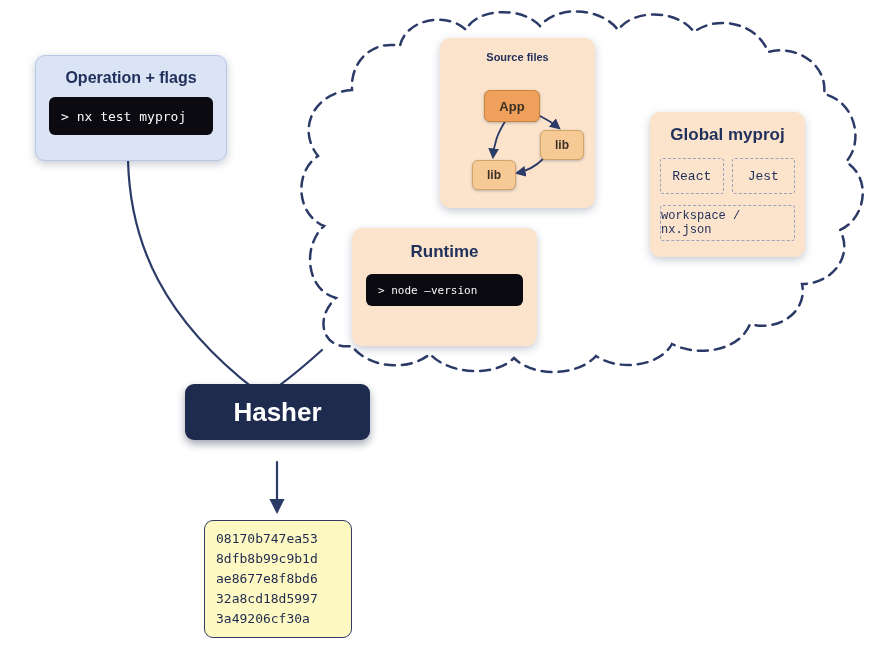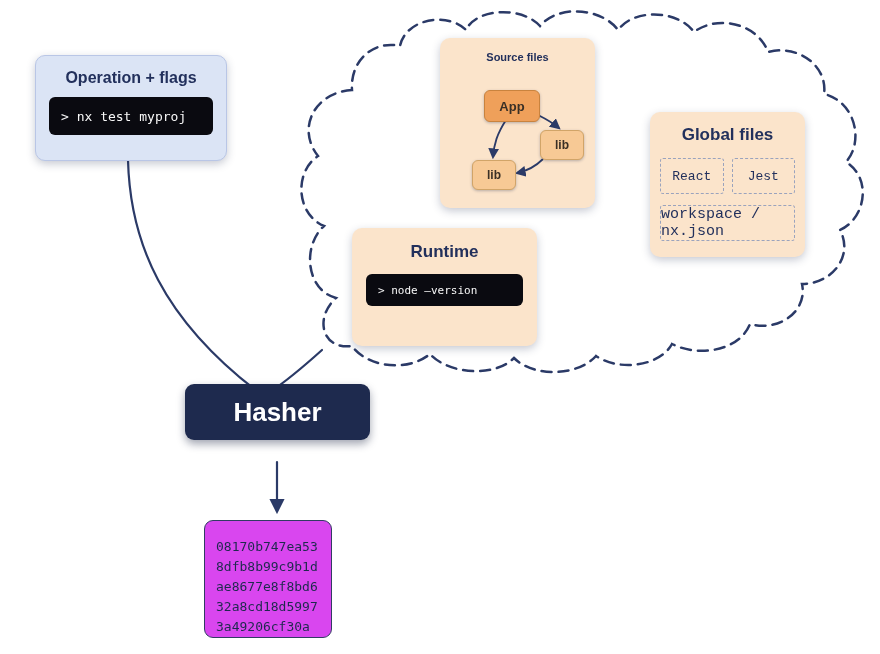--- a/index.html
+++ b/index.html
@@ -27,37 +27,37 @@
   .lib-node{background:#f7c995;border:1.5px solid #d1a468;font-size:12px;}
   .lib-right{left:100px;top:92px;width:42px;height:28px;}
   .lib-bottom{left:32px;top:122px;width:42px;height:28px;}
 
   
   .config-card{left:650px;top:112px;width:155px;height:145px;background:#fbe4cb;}
   .config-card .card-title{margin-top:13px;font-size:17px;}
   .config-grid{margin:13px 10px 0;display:grid;grid-template-columns:1fr 1fr;gap:11px 8px;}
   .config-cell{border:1.5px dashed #9aa3bd;border-radius:3px;height:34px;display:flex;
                align-items:center;justify-content:center;font-size:13px;color:#22305c;font-family:Liberation Mono, monospace;}
-  .config-cell.wide{grid-column:1 / -1;font-size:15px;}
+  .config-cell.wide{grid-column:1 / -1;font-size:12px;}
 
   
   .runtime-card{left:352px;top:228px;width:185px;height:118px;background:#fbe4cb;}
   .runtime-card .card-title{margin-top:14px;font-size:17px;}
   .runtime-card .terminal{margin:12px 14px 0;height:32px;font-size:11px;}
 
   
   .hasher{position:absolute;left:185px;top:384px;width:185px;height:56px;background:#1e2a4e;
           border-radius:9px;color:#ffffff;font-size:26px;font-weight:bold;display:flex;
           align-items:center;justify-content:center;box-shadow:0 4px 9px rgba(20,30,60,.4);}
 
   
-  .hash-box{position:absolute;left:204px;top:520px;width:128px;height:118px;background:#d946ef;
+  .hash-box{position:absolute;left:204px;top:520px;width:148px;height:118px;background:#fef9c3;
             border:1.6px solid #323c63;border-radius:9px;box-sizing:border-box;
             font-family:"DejaVu Sans Mono",monospace;font-size:13px;line-height:20px;
-            color:#1e2a4e;padding:16px 0 0 11px;}
+            color:#1e2a4e;padding:8px 0 0 11px;}
 </style>
 </head>
 <body>
 
 <div class="canvas">
 
   <svg class="overlay" viewBox="0 0 880 654">
     <defs>
       <marker id="arrow" viewBox="0 0 10 10" refX="8" refY="5" markerWidth="7" markerHeight="7" orient="auto-start-reverse">
         <path d="M0,0 L10,5 L0,10 z" fill="#2b3a67"></path>
@@ -107,21 +107,21 @@
       <path d="M 66 82 C 57 96, 54 106, 53 119" fill="none" stroke="#2b3a67" stroke-width="1.8" marker-end="url(#arrow-sm)"></path>
       <path d="M 98 77 C 106 81, 113 85, 119 90" fill="none" stroke="#2b3a67" stroke-width="1.8" marker-end="url(#arrow-sm)"></path>
       <path d="M 103 121 C 95 129, 87 133, 77 135" fill="none" stroke="#2b3a67" stroke-width="1.8" marker-end="url(#arrow-sm)"></path>
     </svg>
     <div class="node app-node">App</div>
     <div class="node lib-node lib-right">lib</div>
     <div class="node lib-node lib-bottom">lib</div>
   </div>
 
   <div class="card config-card">
-    <div class="card-title">Global files</div>
+    <div class="card-title">Global myproj</div>
     <div class="config-grid">
       <div class="config-cell">React</div>
       <div class="config-cell">Jest</div>
       <div class="config-cell wide">workspace / nx.json</div>
     </div>
   </div>
 
   <div class="card runtime-card">
     <div class="card-title">Runtime</div>
     <div class="terminal">

